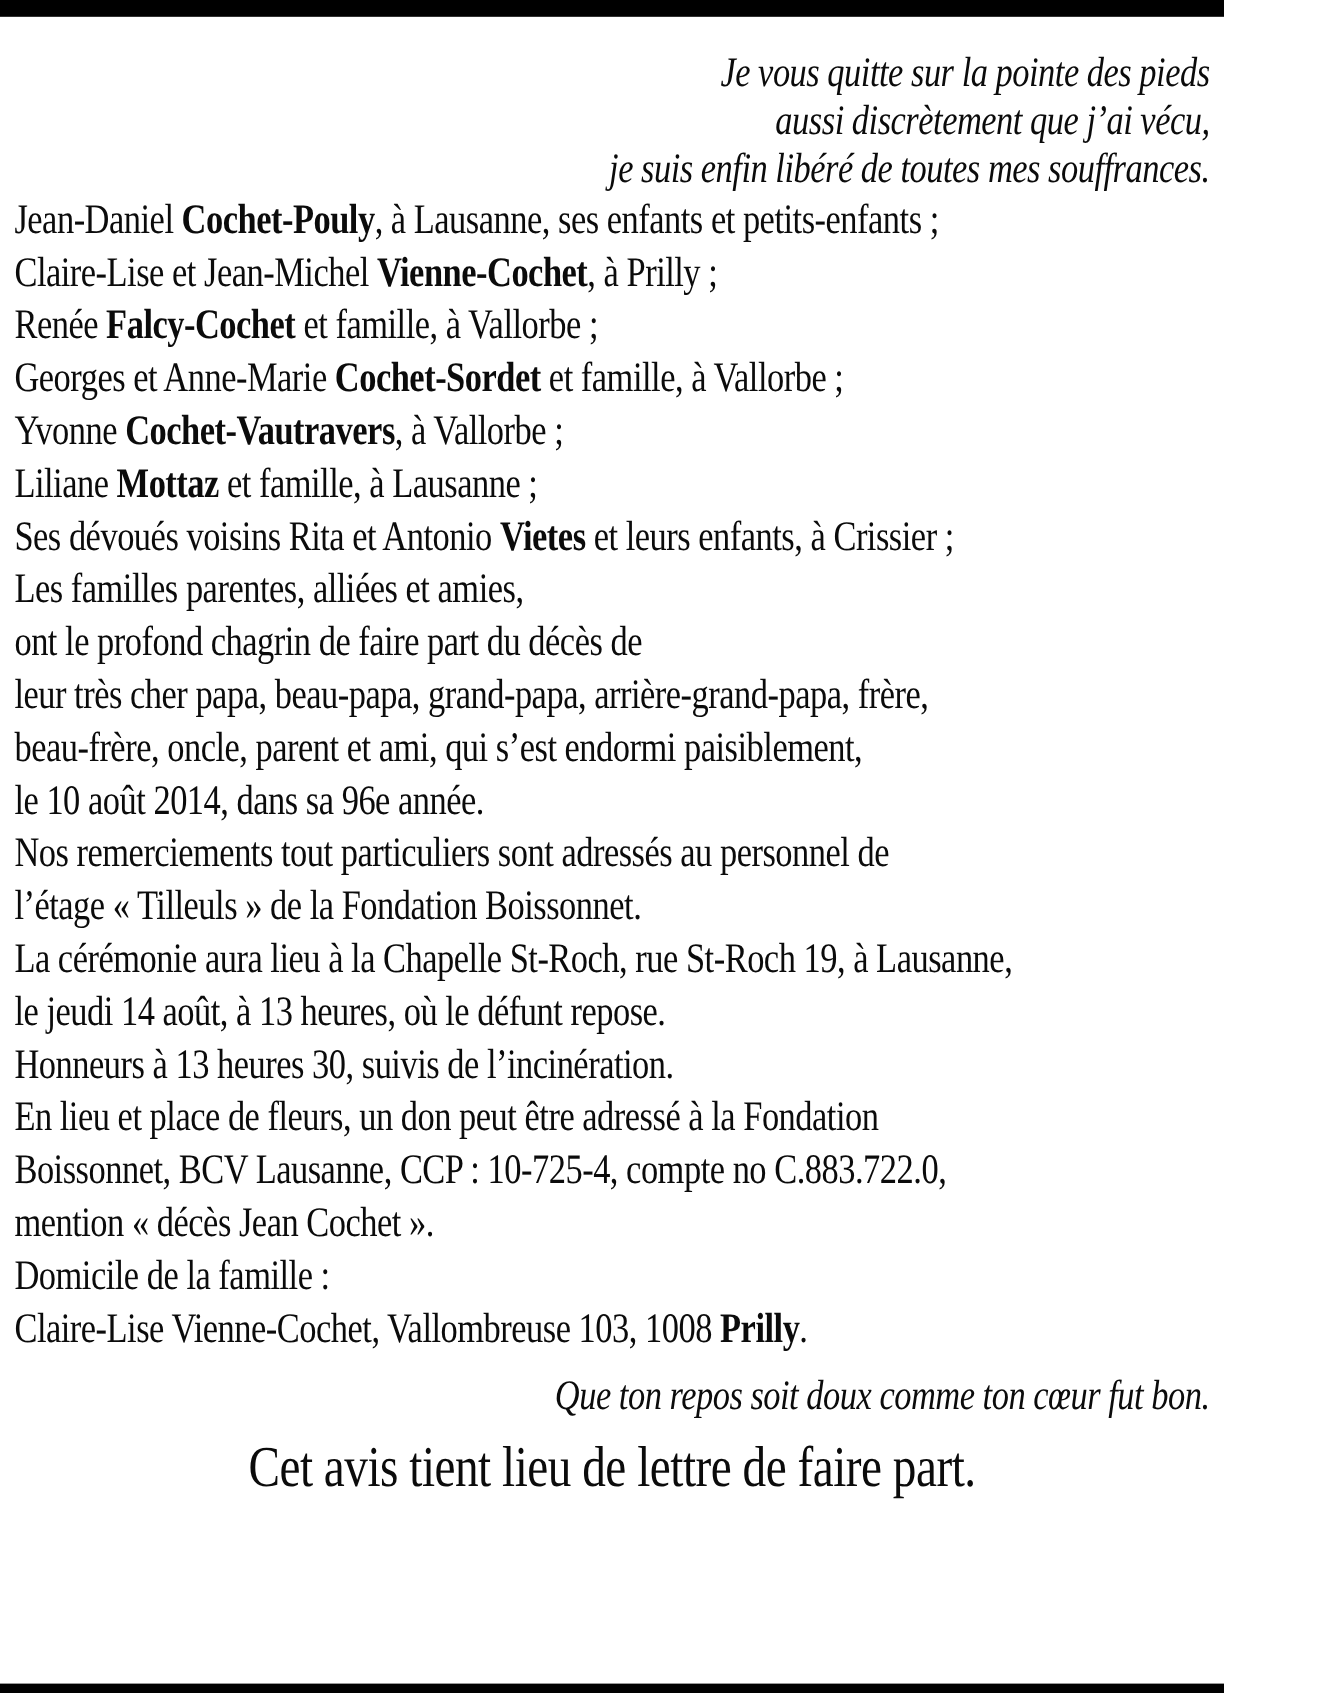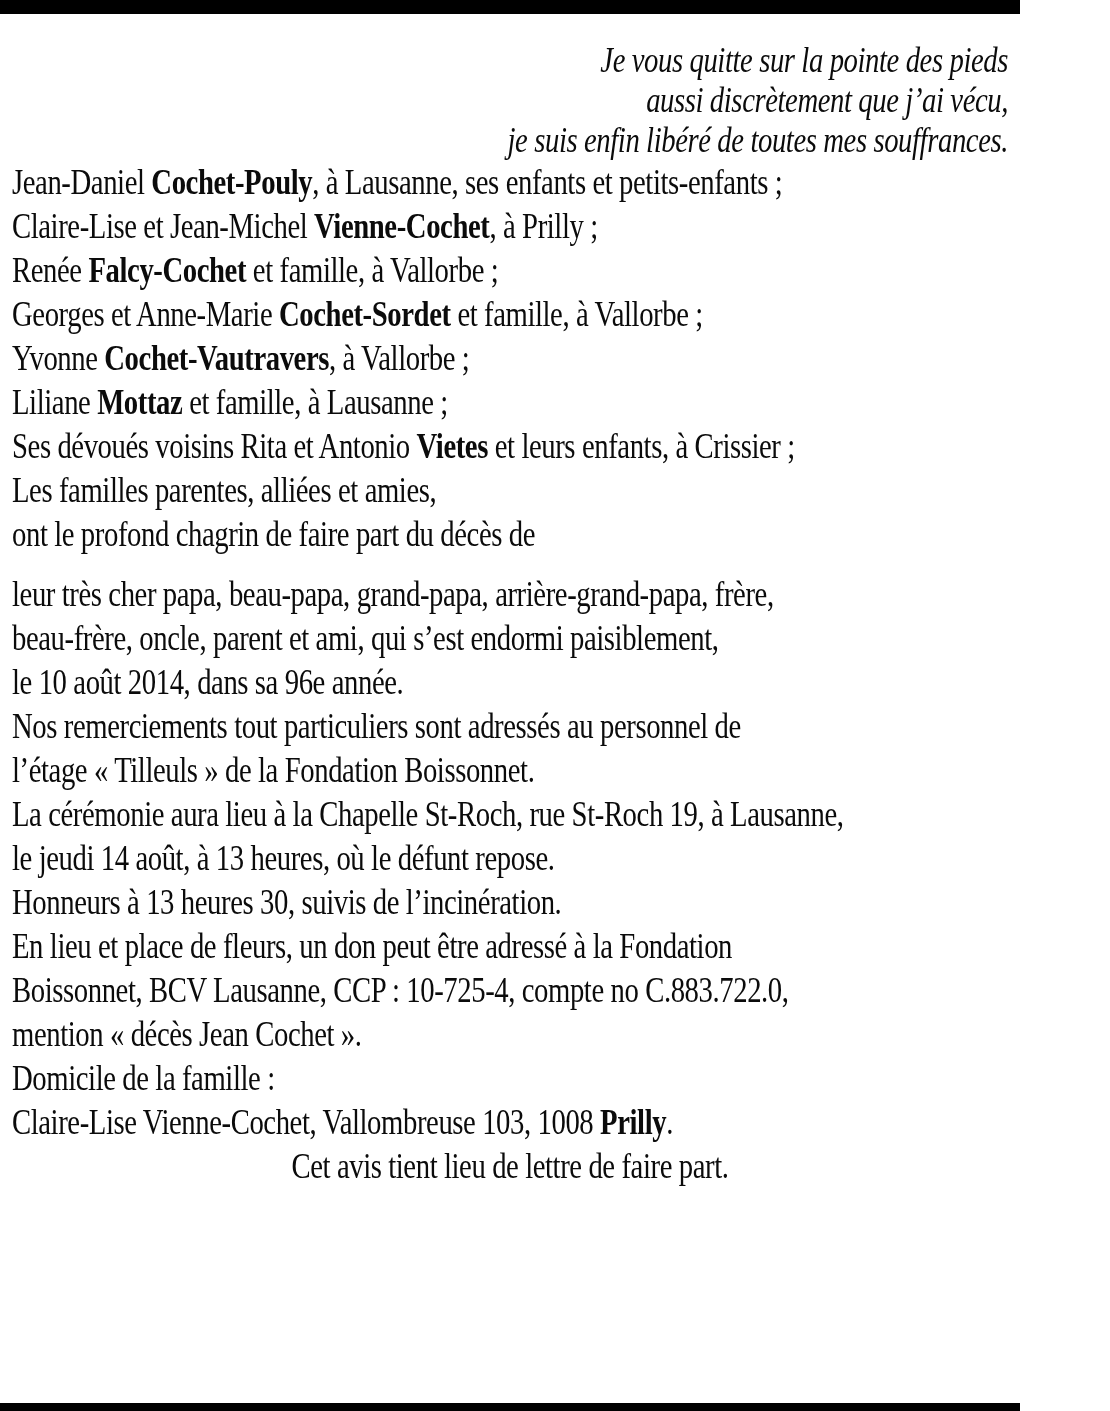--- a/index.html
+++ b/index.html
@@ -48,33 +48,33 @@
   }
   .title {
     margin-top: 16px;
     font-size: 74px;
     font-weight: 700;
     line-height: 94px;
     letter-spacing: -2px;
   }
   .title .ln { letter-spacing: -2px; transform: scaleX(0.80); }
   .body-text {
-    margin-top: 16px;
+    margin-top: 0;
     font-size: 35px;
     line-height: 44px;
   }
   .quote {
     margin-top: 12px;
     font-style: italic;
     font-size: 35px;
     line-height: 44px;
   }
   .footer-note {
-    margin-top: 0;
-    font-size: 35px;
+    margin-top: 16px;
+    font-size: 48px;
     line-height: 44px;
   }
 </style>
 </head>
 <body>
 
 <div class="page">
 
   <div class="bar bar-top"></div>
 
@@ -108,20 +108,23 @@
         <div class="ln"><span>La cérémonie aura lieu à la Chapelle St-Roch, rue St-Roch 19, à Lausanne,</span></div>
         <div class="ln"><span>le jeudi 14 août, à 13 heures, où le défunt repose.</span></div>
         <div class="ln"><span>Honneurs à 13 heures 30, suivis de l’incinération.</span></div>
         <div class="ln"><span>En lieu et place de fleurs, un don peut être adressé à la Fondation</span></div>
         <div class="ln"><span>Boissonnet, BCV Lausanne, CCP : 10-725-4, compte no C.883.722.0,</span></div>
         <div class="ln"><span>mention « décès Jean Cochet ».</span></div>
         <div class="ln"><span>Domicile de la famille :</span></div>
         <div class="ln"><span>Claire-Lise Vienne-Cochet, Vallombreuse 103, 1008 </span><span class="b">Prilly</span><span>.</span></div>
       </div>
 
+    <div class="quote rt">
+      <div class="ln">Que ton repos soit doux comme ton cœur fut bon.</div>
+    </div>
 
     <div class="footer-note ct">
       <div class="ln">Cet avis tient lieu de lettre de faire part.</div>
     </div>
 
   </div>
 
   <div class="bar bar-bottom"></div>
 
 </div>

